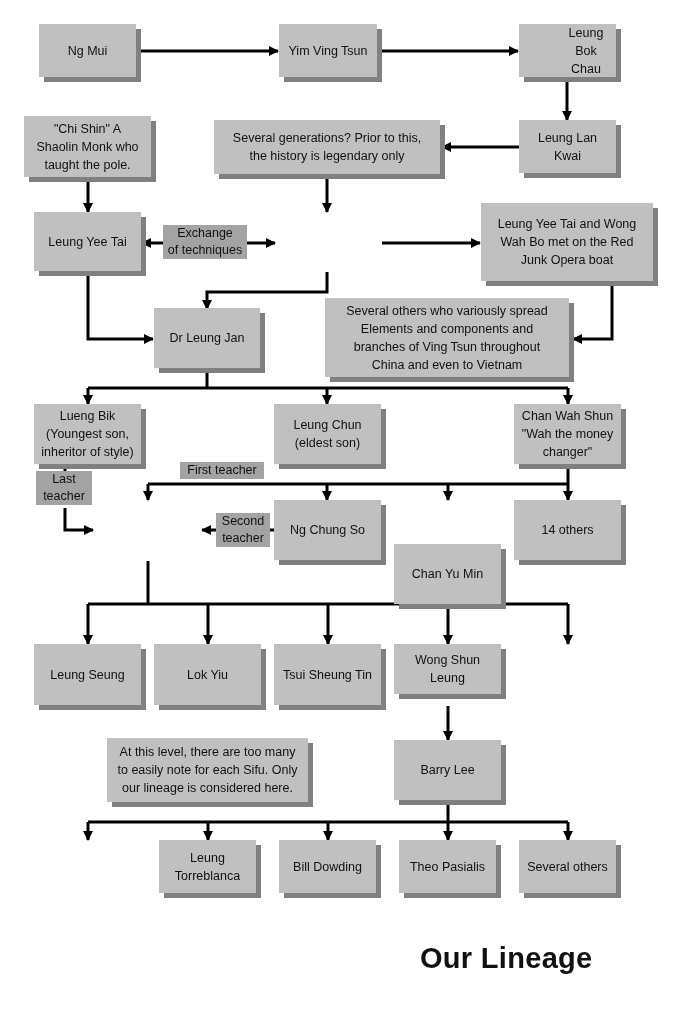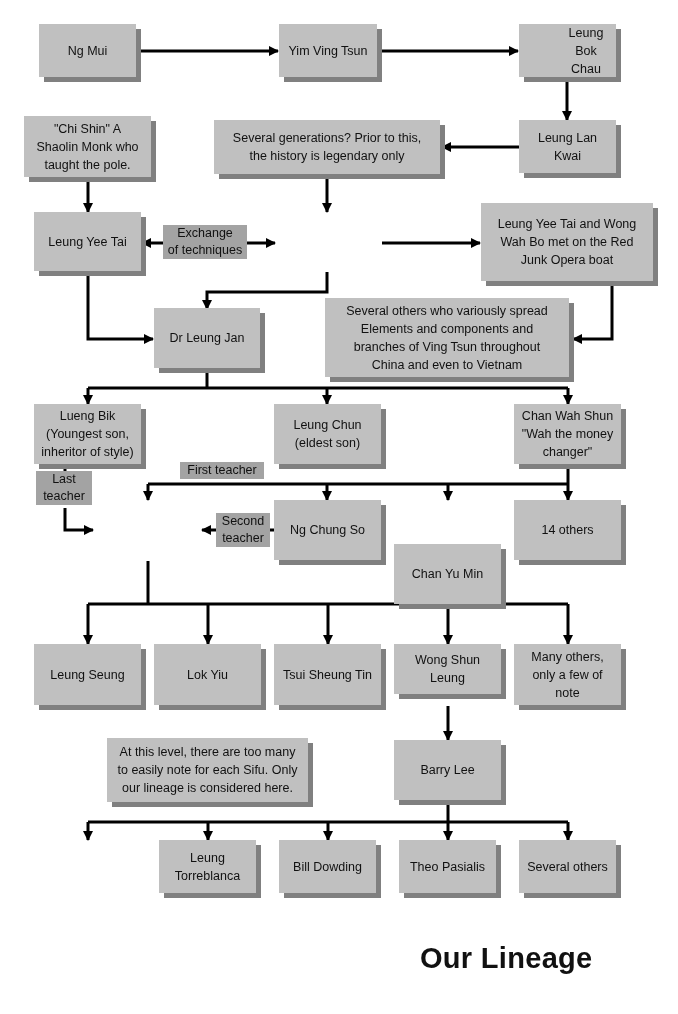--- a/index.html
+++ b/index.html
@@ -134,23 +134,20 @@
 teacher</div>
   <div class="node" style="left:274px;top:500px;width:107px;height:60px;">Ng Chung So</div>
   <div class="node" style="left:394px;top:500px;width:107px;height:60px;margin-top:44px;">Chan Yu Min</div>
   <div class="node" style="left:514px;top:500px;width:107px;height:60px;">14 others</div>
 
   <div class="node" style="left:34px;top:644px;width:107px;height:61px;">Leung Seung</div>
   <div class="node" style="left:154px;top:644px;width:107px;height:61px;">Lok Yiu</div>
   <div class="node" style="left:274px;top:644px;width:107px;height:61px;">Tsui Sheung Tin</div>
   <div class="node" style="left:394px;top:644px;width:107px;height:50px;">Wong Shun
 Leung</div>
-  <div class="node" style="left:514px;top:644px;width:107px;height:61px;">Many others,
-only a few of
-note</div>
 
   <div class="node" style="left:107px;top:738px;width:201px;height:64px;">At this level, there are too many
 to easily note for each Sifu. Only
 our lineage is considered here.</div>
   <div class="node" style="left:394px;top:740px;width:107px;height:60px;">Barry Lee</div>
 
   <div class="node" style="left:159px;top:840px;width:97px;height:53px;">Leung
 Torreblanca</div>
   <div class="node" style="left:279px;top:840px;width:97px;height:53px;">Bill Dowding</div>
   <div class="node" style="left:399px;top:840px;width:97px;height:53px;">Theo Pasialis</div>

